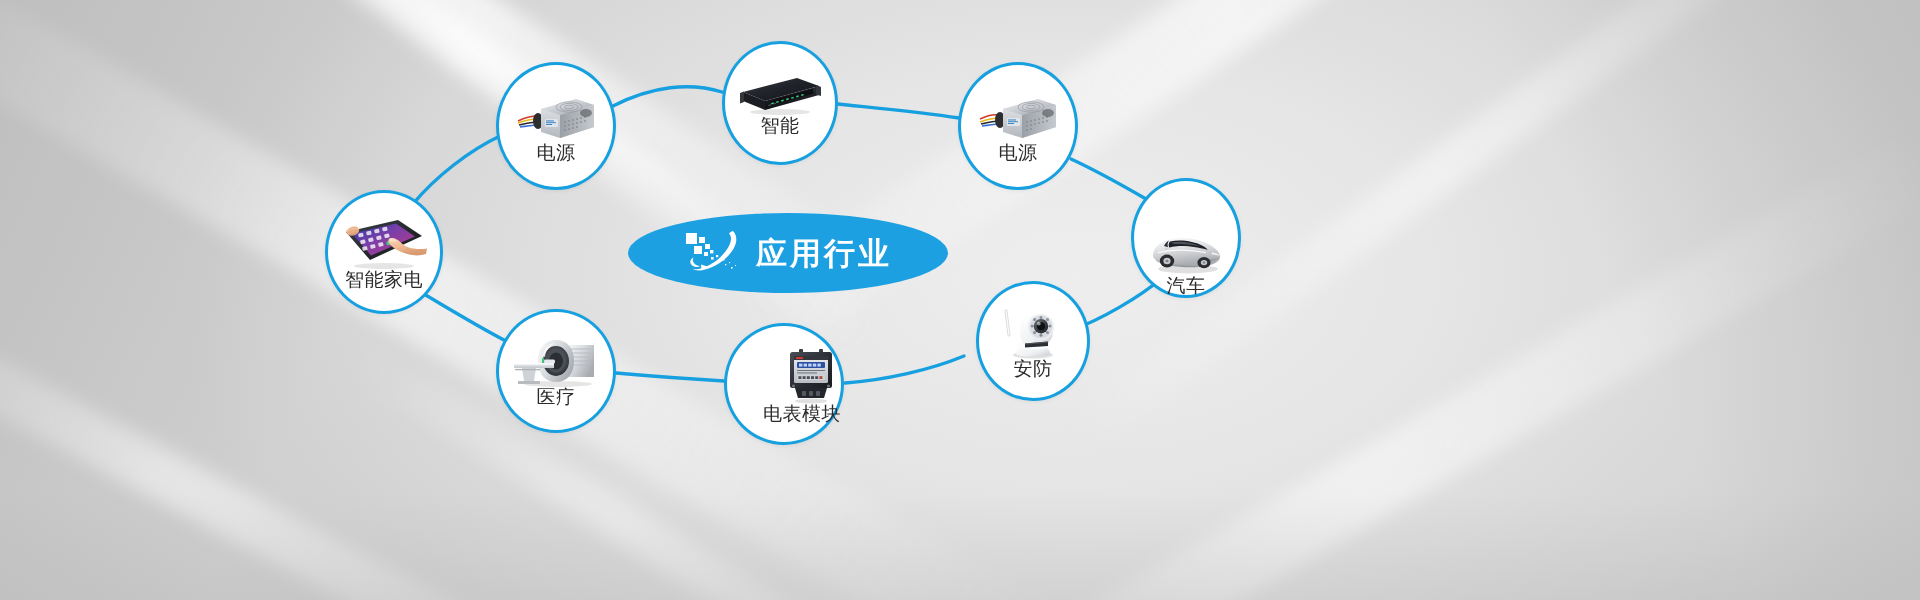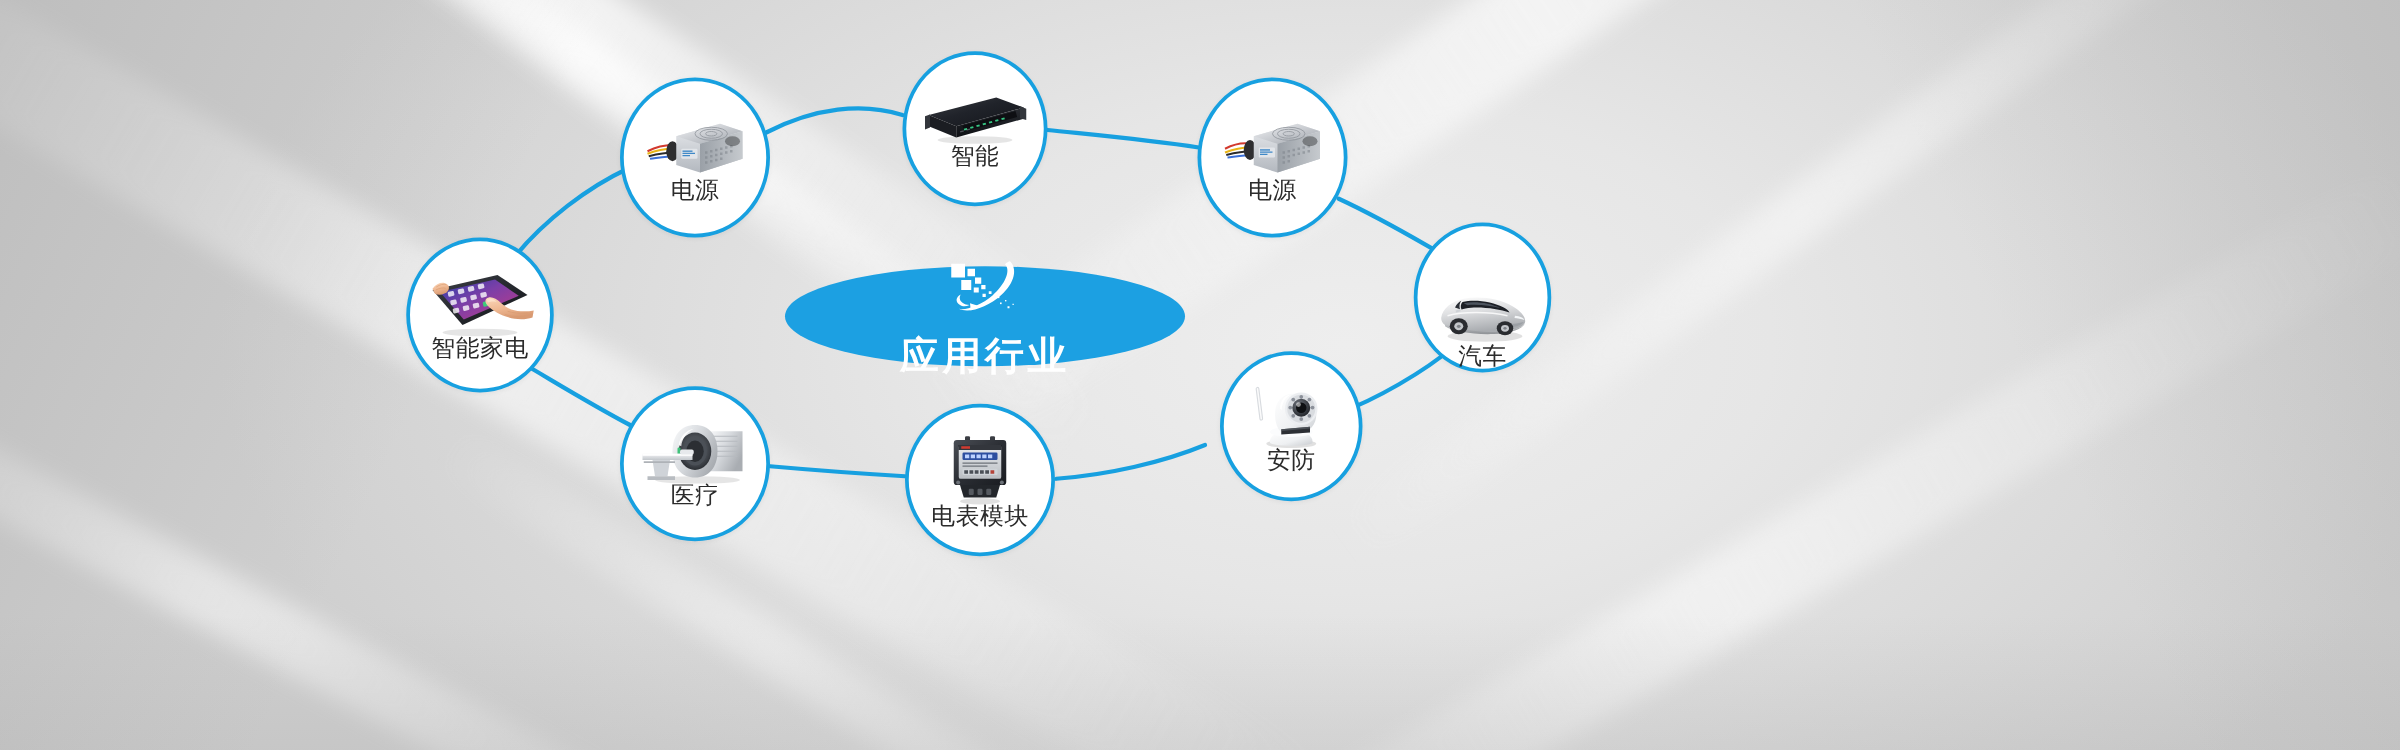--- a/index.html
+++ b/index.html
@@ -59,21 +59,20 @@
   }
 
   
   #center-badge{
     position:absolute; left:628px; top:213px;
     width:320px; height:80px;
     background:#1CA0E2;
     border-radius:50%/50%;
     display:flex; align-items:center; justify-content:center;
     gap:14px;
-    flex-direction:column;
   }
   #center-badge .logo{ width:58px; height:50px; flex:0 0 auto; }
   #center-badge .badge-text{
     font-size:31px; font-weight:bold; color:#fff;
     letter-spacing:3px; line-height:1;
     font-family:"DejaVu Sans","Liberation Sans",sans-serif;
   }
 
   
   .art svg{ display:block; }
@@ -363,21 +362,21 @@
         <circle cx="45" cy="21.2" r="7.2" fill="url(#lensG)"></circle>
         <circle cx="45" cy="21.2" r="4.2" fill="#0e1013"></circle>
         <circle cx="42.8" cy="18.6" r="1.9" fill="#ffffff" opacity=".55"></circle>
 
         <path d="M28,22 C28,15 32,11 37,10.4 C32,13 29.6,17.6 29.4,23 Z" fill="#ffffff" opacity=".9"></path>
       </svg>
     </span>
     <span class="label">安防</span>
   </div>
 
-  <div class="node" style="left:724px; top:323px; width:120px; height:122px;">
+  <div class="node" style="left:724px; top:323px; width:120px; height:122px;align-items:flex-end;">
     <span class="art">
       <svg width="60" height="58" viewBox="0 0 60 58">
         <defs>
           <linearGradient id="mtBody" x1="0" y1="0" x2="1" y2="1">
             <stop offset="0" stop-color="#4a4e55"></stop>
               <stop offset=".5" stop-color="#2b2e34"></stop>
             <stop offset="1" stop-color="#191b20"></stop>
           </linearGradient>
           <linearGradient id="mtFace" x1="0" y1="0" x2="0" y2="1">
             <stop offset="0" stop-color="#e9ecef"></stop>

